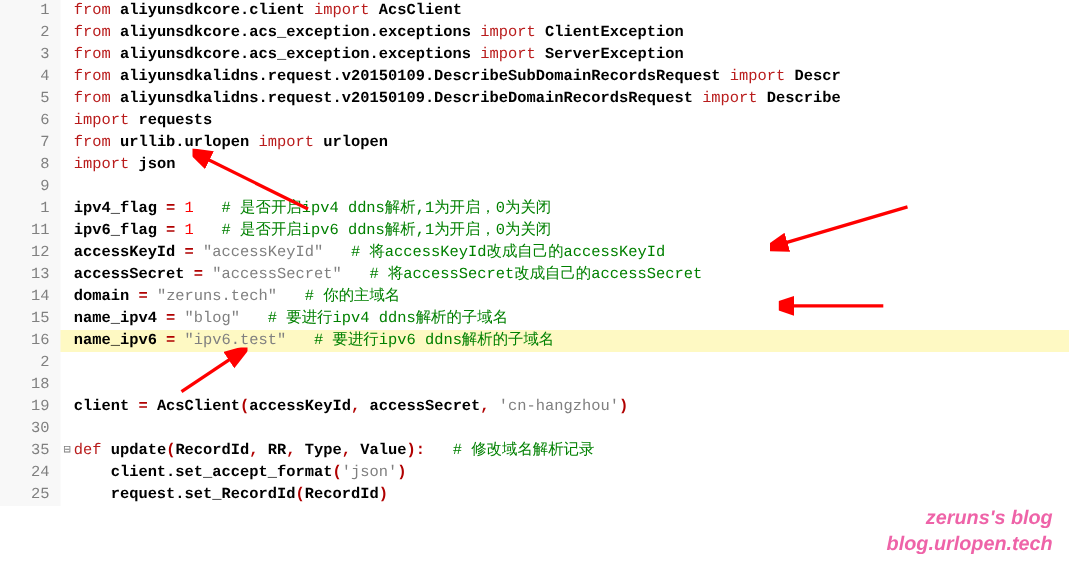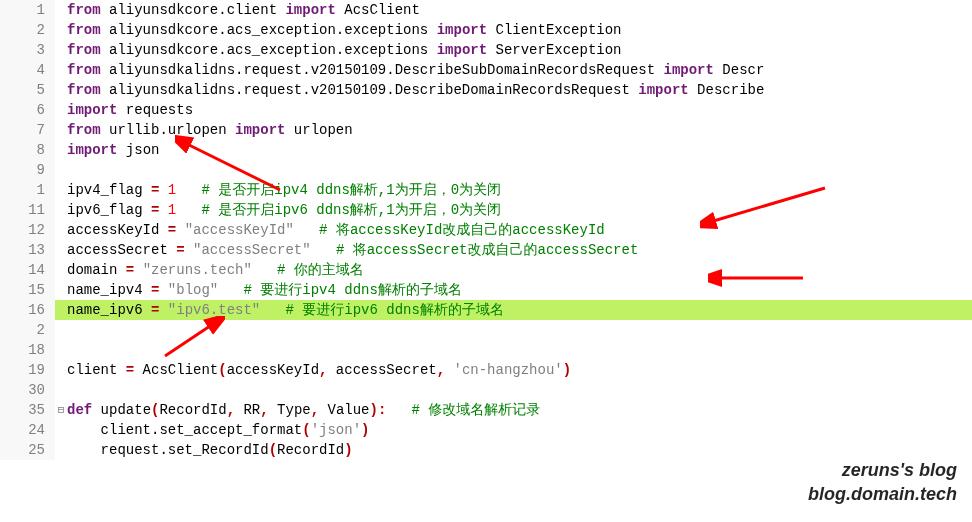--- a/index.html
+++ b/index.html
@@ -37,36 +37,36 @@
     text-align: center;
     color: #808080;
     font-size: 11px;
     flex-shrink: 0;
   }
   .code {
     white-space: pre;
     flex: 1;
   }
   .line.highlight {
-    background: #bef264;
-  }
-  .kw { color: #701a75; font-weight: bold; }
+    background: #fef9c3;
+  }
+  .kw { color: #b91c1c; font-weight: normal; }
   .op { color: #b00000; font-weight: bold; }
   .num { color: #ff0000; }
   .str { color: #808080; }
   .cmt { color: #008000; }
-  .ident { color: #000000; }
+  .ident { color: #000000; font-weight: bold; }
   .annotation {
     position: absolute;
     pointer-events: none;
   }
   .watermark {
     position: absolute;
     right: 15px;
-    color: #000000;
+    color: #ec4899;
     font-family: Arial, sans-serif;
     font-style: italic;
     font-weight: bold;
     opacity: 0.85;
   }
   .wm1 { bottom: 42px; font-size: 18px; }
   .wm2 { bottom: 18px; font-size: 18px; }
 </style>
 </head>
 <body>
@@ -219,13 +219,13 @@
 <svg class="annotation" style="left:155px; top:316px;" width="70" height="45">
   <defs>
       <marker id="ah4" markerWidth="10" markerHeight="10" refX="2" refY="3" orient="auto">
         <path d="M0,0 L0,6 L9,3 z" fill="#ff0000"></path>
       </marker>
     </defs>
   <line x1="10" y1="40" x2="58" y2="8" stroke="#ff0000" stroke-width="3" marker-end="url(#ah4)"></line>
 </svg>
 
 <div class="watermark wm1">zeruns's blog</div>
-<div class="watermark wm2">blog.domain.tech</div>
+<div class="watermark wm2">blog.urlopen.tech</div>
 
 </body></html>

